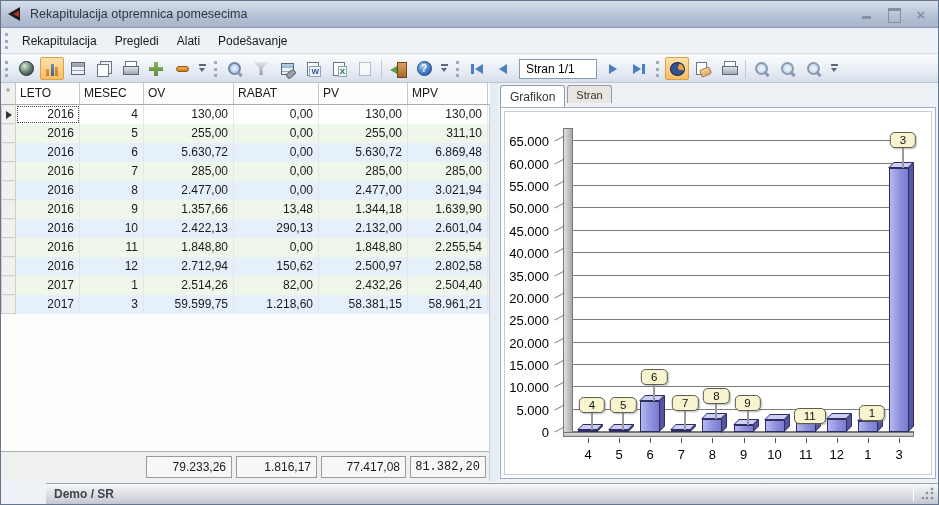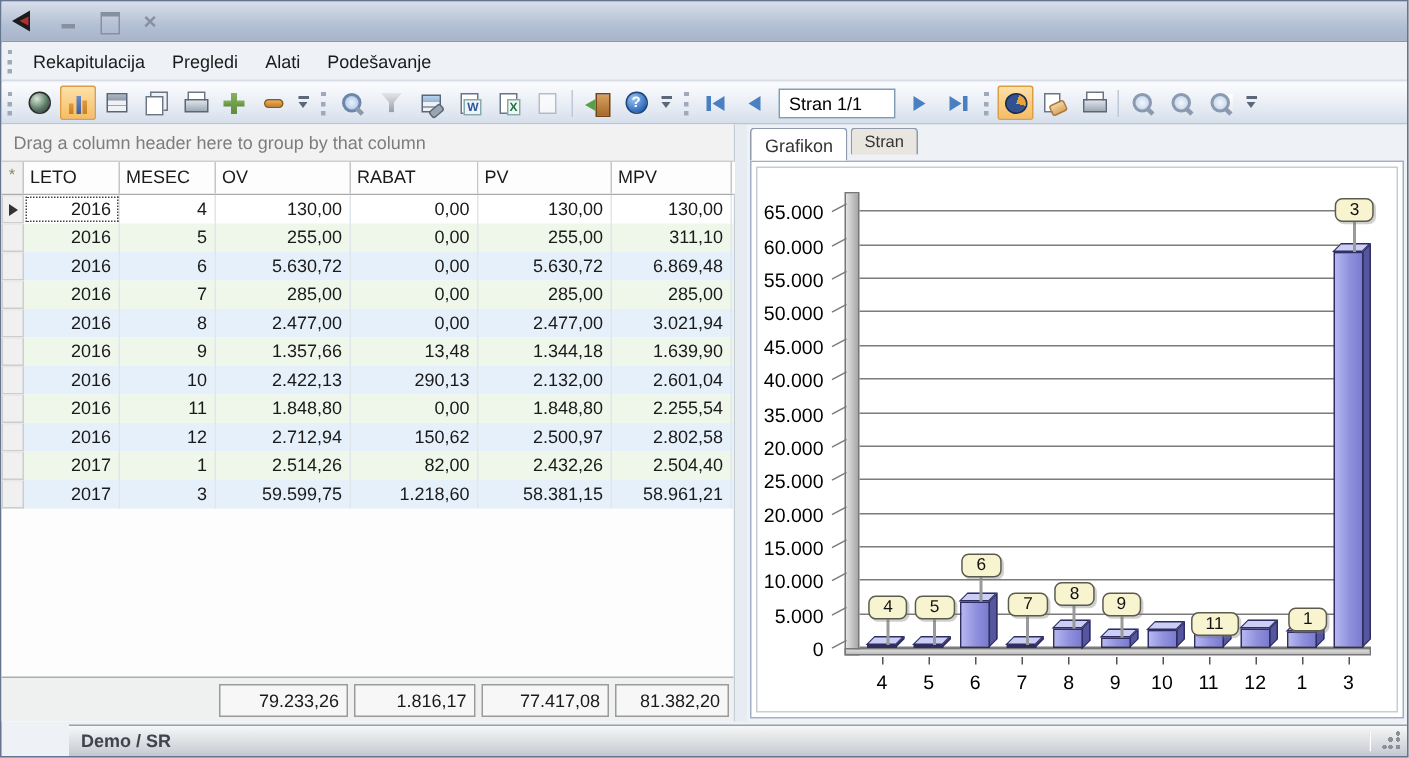--- a/index.html
+++ b/index.html
@@ -165,20 +165,21 @@
      radial-gradient(circle at 2px 2px,#8a8f98 1.5px,transparent 1.6px) 4px 4px/4px 4px no-repeat,
      radial-gradient(circle at 2px 2px,#8a8f98 1.5px,transparent 1.6px) 0 9px/4px 4px no-repeat;}
 </style>
 </head>
 <body>
 
 <div class="window">
 
   <div class="titlebar">
     <div class="app-icon"></div>
+    <div class="title-text">Rekapitulacija otpremnica pomesecima</div>
     <div class="win-btn wb-min"></div>
     <div class="win-btn wb-max"></div>
     <div class="win-btn wb-close">×</div>
   </div>
 
   <div class="menubar">
     <div class="grip"></div>
   <div class="menu-item">Rekapitulacija</div>
       <div class="menu-item">Pregledi</div>
       <div class="menu-item">Alati</div>
@@ -277,21 +278,20 @@
         <div class="tbtn">
           <div class="ic ic-zoom-page"></div>
         </div>
       </div>
       <div class="overflow"></div>
     </div>
 
   <div class="main">
 
     <div class="grid-panel">
-      <div class="group-hint">Drag a column header here to group by that column</div>
       <div class="grid-header">
           <div class="hcell ind">*</div>
           <div class="hcell">LETO</div>
           <div class="hcell">MESEC</div>
           <div class="hcell">OV</div>
           <div class="hcell">RABAT</div>
           <div class="hcell">PV</div>
           <div class="hcell">MPV</div>
           <div class="hcell"></div>
         </div>
@@ -407,21 +407,21 @@
             <div class="gcell">58.381,15</div>
             <div class="gcell">58.961,21</div>
             <div class="gcell" style="border-right: none;"></div>
           </div>
         </div>
       <div class="grid-footer">
         <div class="grid-footer-row">
             <div class="tot-box" style="grid-column: 4;">79.233,26</div>
             <div class="tot-box" style="grid-column: 5;">1.816,17</div>
             <div class="tot-box" style="grid-column: 6;">77.417,08</div>
-            <div class="tot-box" style="grid-column: 7;">81.382,20</div>
+            <div class="tot-box" style="grid-column: 7; font-family: Liberation Mono, monospace;">81.382,20</div>
           </div>
       </div>
     </div>
 
     <div class="splitter"></div>
 
     <div class="right-panel">
       <div class="tabstrip">
         <div class="tab active">Grafikon</div>
         <div class="tab">Stran</div>

